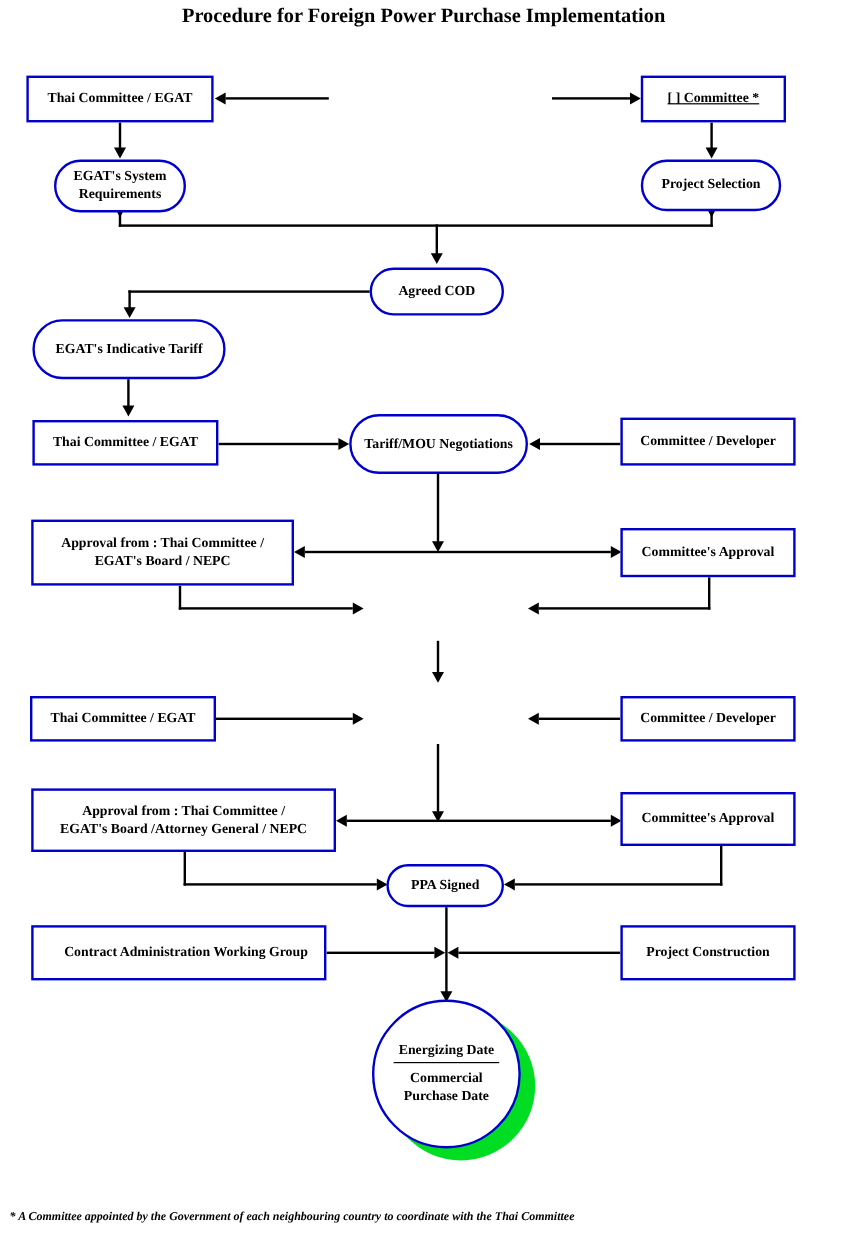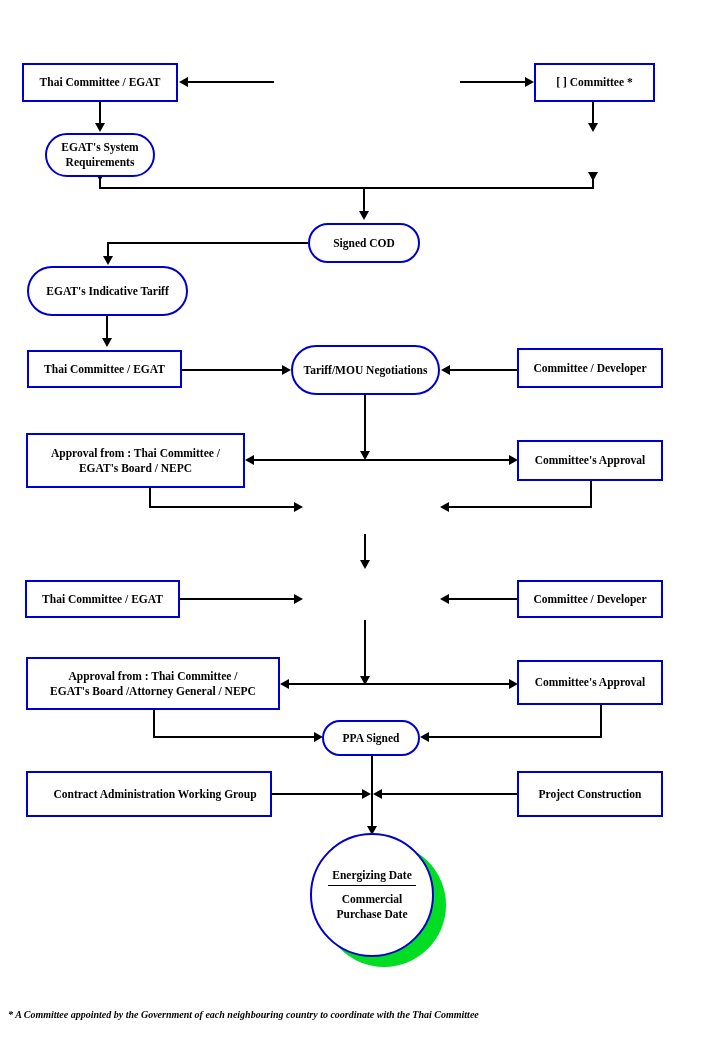--- a/index.html
+++ b/index.html
@@ -125,61 +125,65 @@
     font-weight: bold;
     color: #000000;
     white-space: nowrap;
   }
 </style>
 </head>
 <body>
 
 <div id="page">
 
+  <div id="title">Procedure for Foreign Power Purchase Implementation</div>
 
   <div class="node" style="left:22px; top:63px; width:156px; height:39px;">
     <span class="txt">Thai Committee / EGAT</span>
   </div>
 
 
-  <div class="node" style="left:534px; top:63px; width:121px; height:39px;">
+  <div class="node" style="left:534px; top:63px; width:121px; height:39px;text-decoration:underline;">
     <span class="txt">[     ] Committee *</span>
   </div>
 
   <div class="hline" style="left:188px; top:81px; width:86px;"></div>
   <div class="arrow left" style="left:179px; top:77px;"></div>
 
   <div class="hline" style="left:460px; top:81px; width:65px;"></div>
   <div class="arrow right" style="left:525px; top:77px;"></div>
 
   <div class="node rounded" style="left:45px; top:133px; width:110px; height:44px;">
     <span class="txt">EGAT's System
 Requirements</span>
   </div>
 
+  <div class="node rounded" style="left:534px; top:133px; width:117px; height:43px;">
+    <span class="txt">Project Selection</span>
+  </div>
 
   <div class="vline" style="left:99px; top:102px; height:23px;"></div>
   <div class="arrow down" style="left:95px; top:123px;"></div>
 
   <div class="vline" style="left:592px; top:102px; height:23px;"></div>
   <div class="arrow down" style="left:588px; top:123px;"></div>
 
   <div class="vline" style="left:99px; top:177px; height:12px;"></div>
   <div class="arrow down" style="left:95px; top:172px;"></div>
 
   <div class="vline" style="left:592px; top:176px; height:13px;"></div>
   <div class="arrow down" style="left:588px; top:172px;"></div>
 
   <div class="hline" style="left:99px; top:187px; width:495px;"></div>
 
   <div class="vline" style="left:363px; top:187px; height:26px;"></div>
   <div class="arrow down" style="left:359px; top:211px;"></div>
 
   <div class="node rounded" style="left:308px; top:223px; width:112px; height:40px;">
-    <span class="txt">Signed COD</span>
+    <span class="txt">Agreed COD</span>
   </div>
 
   <div class="hline" style="left:107px; top:242px; width:201px;"></div>
   <div class="vline" style="left:107px; top:242px; height:18px;"></div>
   <div class="arrow down" style="left:103px; top:256px;"></div>
 
   <div class="node rounded" style="left:27px; top:266px; width:161px; height:50px;">
     <span class="txt">EGAT's Indicative Tariff</span>
   </div>
 

